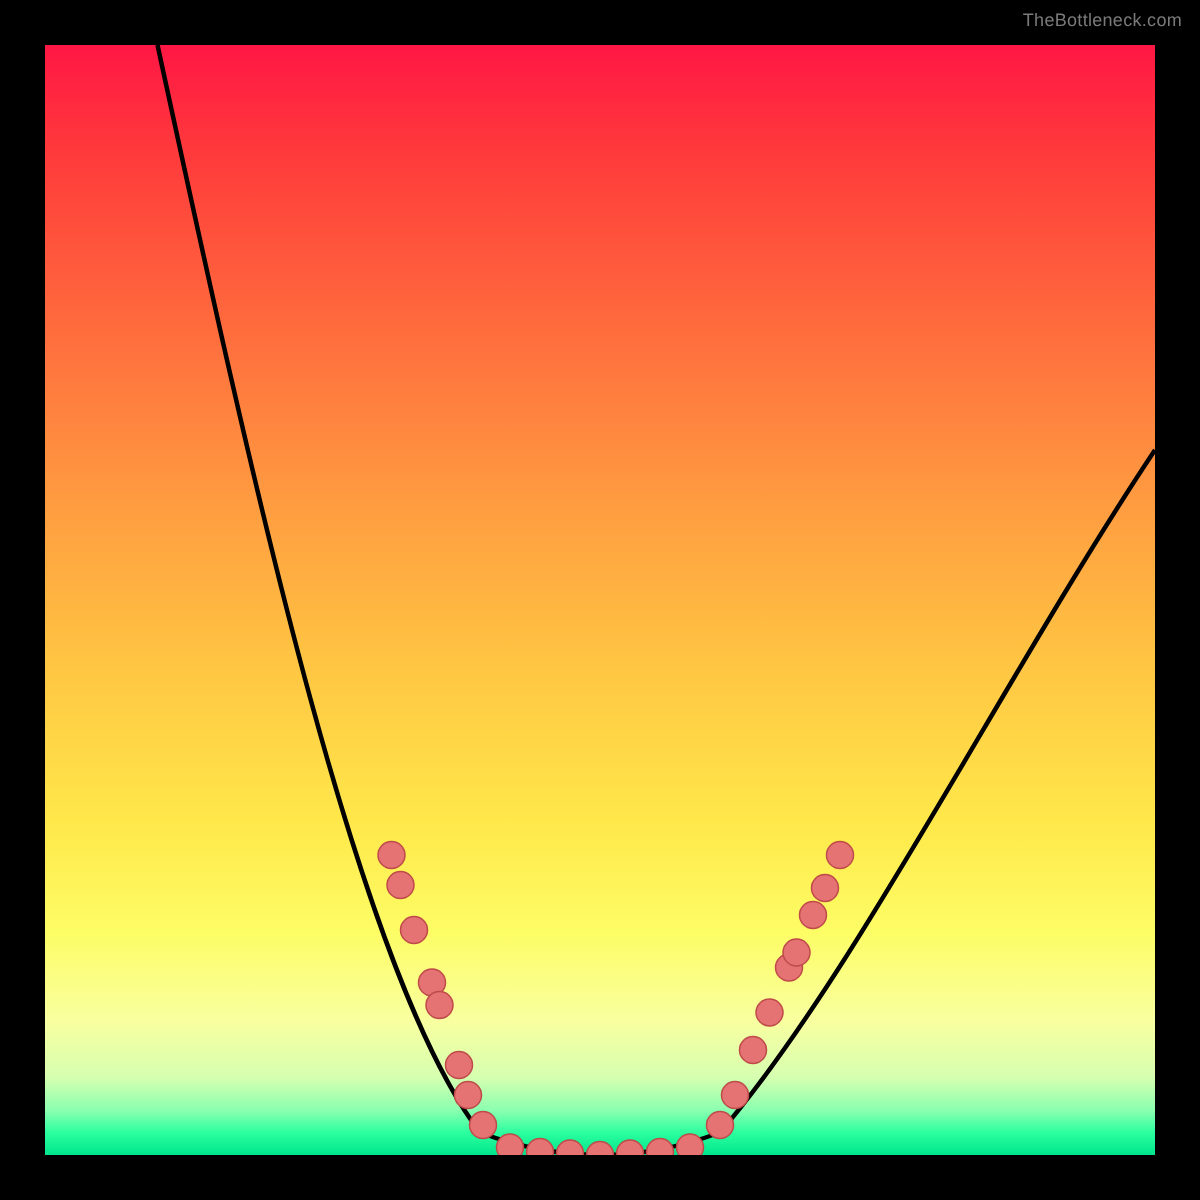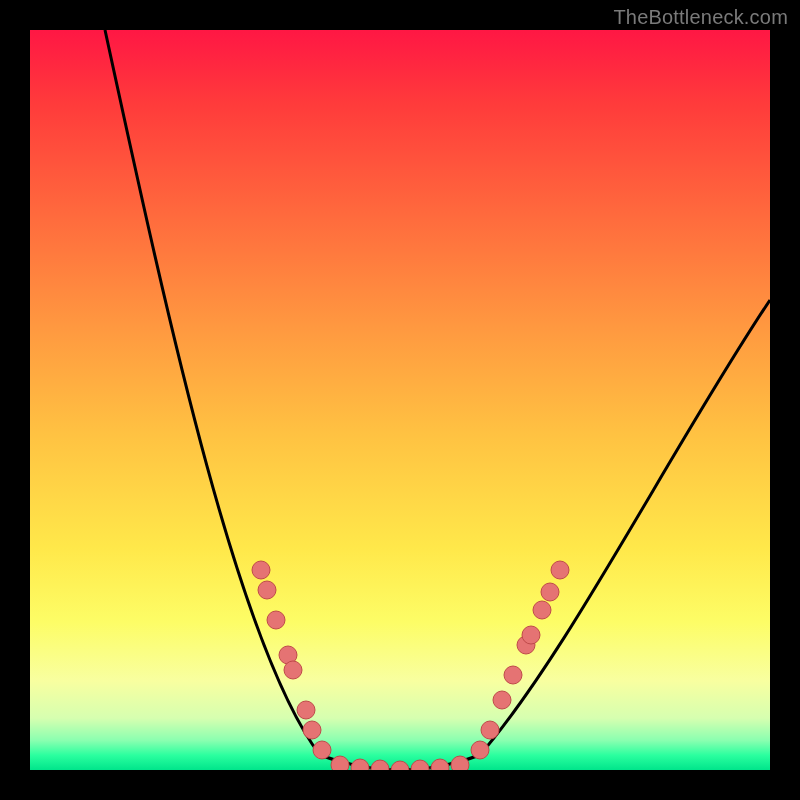--- a/index.html
+++ b/index.html
@@ -30,21 +30,21 @@
       #8affb0 96%,
       #2bff9f 98%,
       #00e58b 100%
     );
   }
   .watermark {
     position: absolute;
     top: 6px;
     right: 12px;
     color: #7a7a7a;
-    font-size: 20px;
+    font-size: 12px;
     font-weight: 500;
     letter-spacing: 0.2px;
     z-index: 10;
   }
   svg.chart {
     position: absolute;
     left: 0;
     top: 0;
   }
 </style>

